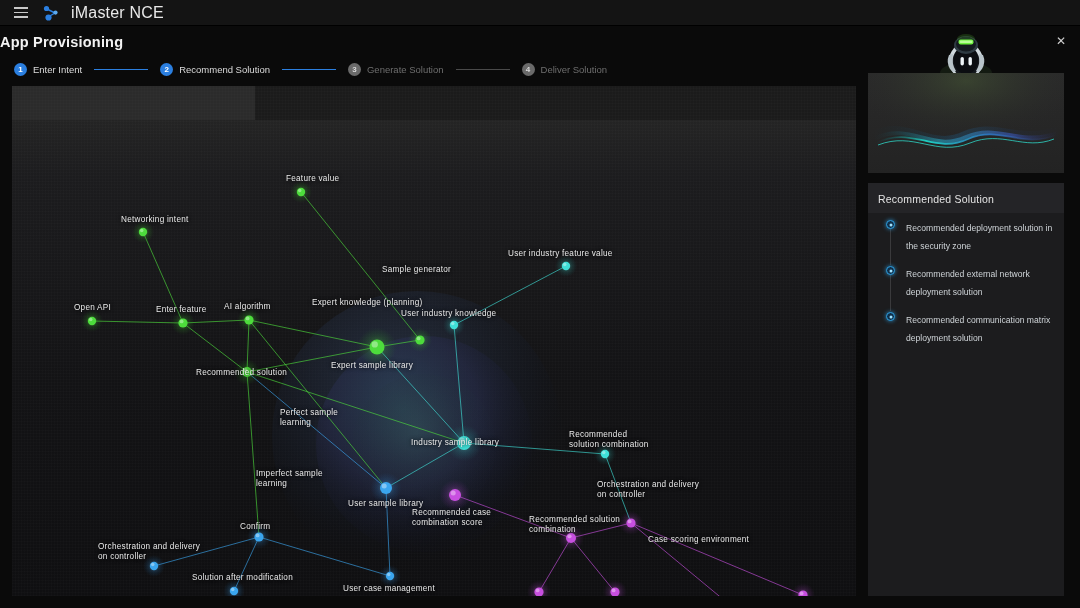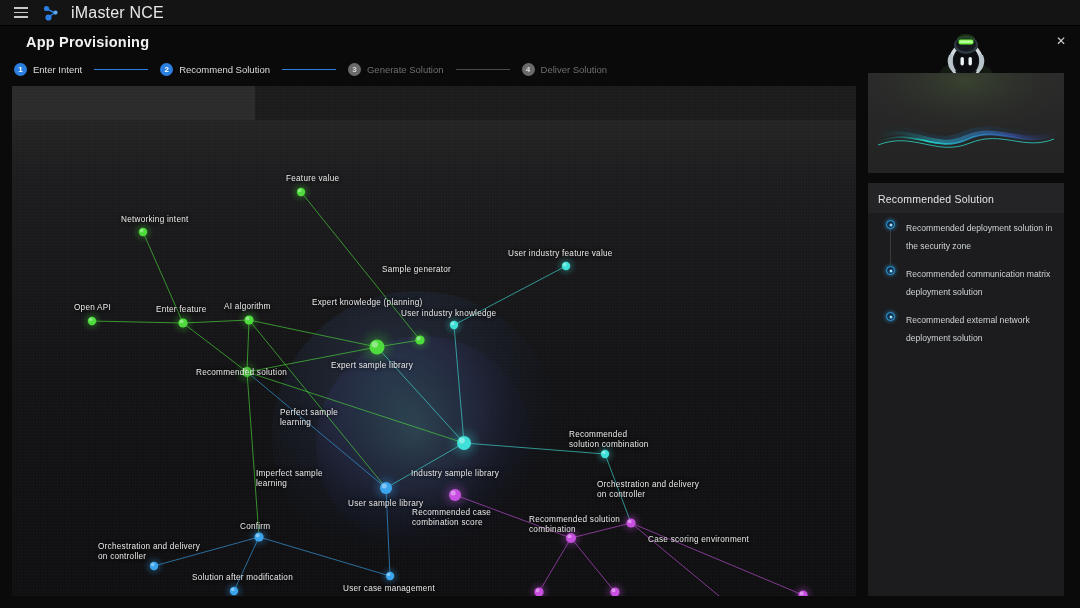--- a/index.html
+++ b/index.html
@@ -22,21 +22,21 @@
   .hamburger i { position: absolute; left: 0; width: 14px; height: 1.5px; background: #c8c8c8; }
   .hamburger i:nth-child(1){ top: 0; }
   .hamburger i:nth-child(2){ top: 4.5px; }
   .hamburger i:nth-child(3){ top: 9px; }
   .logo { margin-left: 14px; width: 20px; height: 18px; position: relative; }
   .logo svg { display:block; }
   .brand { margin-left: 9px; color: #e8e8e8; font-size: 16px; letter-spacing: .2px; }
 
   
   .page-title {
-    position: absolute; left: 26px; top: 34px;
+    position: absolute; left: 0; top: 34px;
     color: #f2f2f2; font-size: 14.5px; font-weight: bold; letter-spacing: .2px;
   }
   .stepper { position: absolute; left: 14px; top: 61px; display: flex; align-items: center; height: 16px; }
   .step { display: flex; align-items: center; }
   .step .dot {
     width: 13px; height: 13px; border-radius: 50%;
     display: flex; align-items: center; justify-content: center;
     font-size: 8px; color: #fff; font-weight: bold;
   }
   .step.active .dot { background: #2b7fe0; }
@@ -332,21 +332,21 @@
         <div class="nlabel" style="left: 212px; top: 216px;">AI algorithm</div>
         <div class="nlabel" style="left: 370px; top: 179px;">Sample generator</div>
         <div class="nlabel" style="left: 319px; top: 275px;">Expert sample library</div>
         <div class="nlabel" style="left: 184px; top: 282px;">Recommended solution</div>
         <div class="nlabel" style="left: 268px; top: 322px;">Perfect sample
 learning</div>
         <div class="nlabel" style="left: 244px; top: 383px;">Imperfect sample
 learning</div>
         <div class="nlabel" style="left: 496px; top: 163px;">User industry feature value</div>
         <div class="nlabel" style="left: 389px; top: 223px;">User industry knowledge</div>
-        <div class="nlabel" style="left: 399px; top: 383px;">Industry sample library</div>
+        <div class="nlabel" style="left: 399px; top: 352px;">Industry sample library</div>
         <div class="nlabel" style="left: 557px; top: 344px;">Recommended
 solution combination</div>
         <div class="nlabel" style="left: 585px; top: 394px;">Orchestration and delivery
 on controller</div>
         <div class="nlabel" style="left: 336px; top: 413px;">User sample library</div>
         <div class="nlabel" style="left: 228px; top: 436px; text-align: right;">Confirm</div>
         <div class="nlabel" style="left: 86px; top: 456px;">Orchestration and delivery
 on controller</div>
         <div class="nlabel" style="left: 180px; top: 487px;">Solution after modification</div>
         <div class="nlabel" style="left: 331px; top: 498px;">User case management</div>
@@ -410,18 +410,18 @@
       <path d="M8 70 C 44 52, 66 82, 100 66 C 132 52, 154 76, 188 62" stroke="url(#wg1)" stroke-width="1.8" fill="none"></path>
       <path d="M10 72 C 46 58, 68 84, 102 70 C 134 57, 156 78, 186 66" stroke="#2fe0d0" stroke-width="1" fill="none" opacity=".75"></path>
     </svg>
   </div>
 
   <div class="rec-panel">
     <div class="rec-head-bar"></div>
     <div class="rec-title">Recommended Solution</div>
     <div class="rec-list" id="rec-list">
         <div class="rec-item"><span class="spine"></span><span class="bullet"></span><span class="txt">Recommended deployment solution in the security zone</span></div>
+        <div class="rec-item"><span class="spine"></span><span class="bullet"></span><span class="txt">Recommended external network deployment solution</span></div>
         <div class="rec-item"><span class="bullet"></span><span class="txt">Recommended communication matrix deployment solution</span></div>
-        <div class="rec-item"><span class="spine"></span><span class="bullet"></span><span class="txt">Recommended external network deployment solution</span></div>
       </div>
   </div>
 
 </div>
 
 </body></html>

